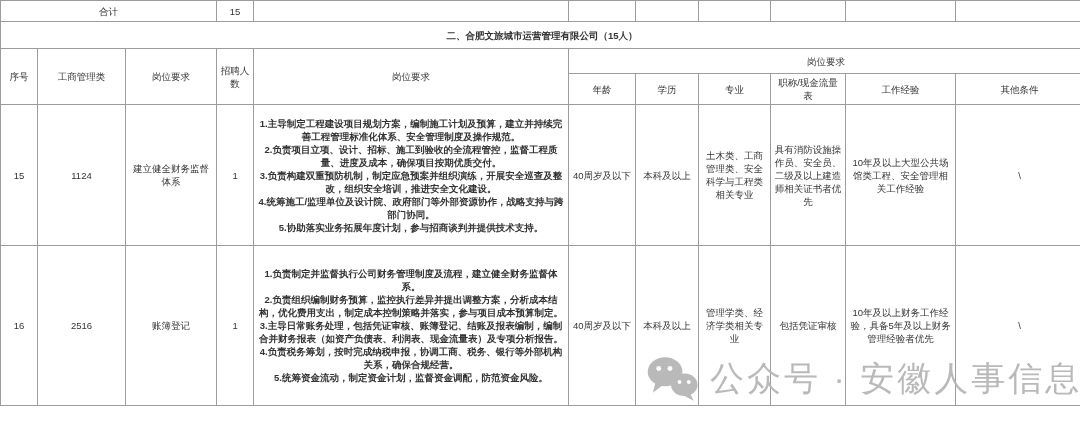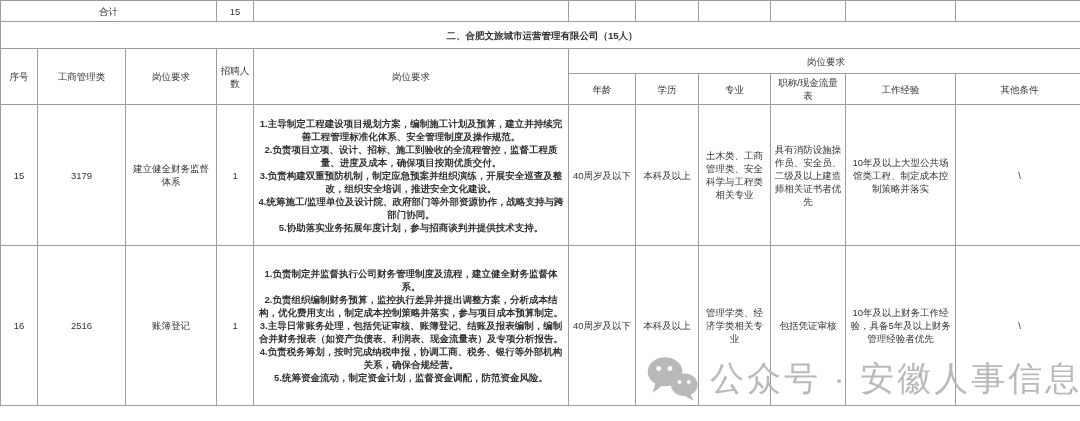--- a/index.html
+++ b/index.html
@@ -118,33 +118,33 @@
       <td>年龄</td>
       <td>学历</td>
       <td>专业</td>
       <td>职称/现金流量表</td>
       <td>工作经验</td>
       <td>其他条件</td>
     </tr>
 
     <tr class="r-job15">
       <td>15</td>
-      <td>3179</td>
+      <td>1124</td>
       <td>建立健全财务监督体系</td>
       <td>1</td>
       <td class="duties-cell">1.主导制定工程建设项目规划方案，编制施工计划及预算，建立并持续完善工程管理标准化体系、安全管理制度及操作规范。
 2.负责项目立项、设计、招标、施工到验收的全流程管控，监督工程质量、进度及成本，确保项目按期优质交付。
 3.负责构建双重预防机制，制定应急预案并组织演练，开展安全巡查及整改，组织安全培训，推进安全文化建设。
 4.统筹施工/监理单位及设计院、政府部门等外部资源协作，战略支持与跨部门协同。
 5.协助落实业务拓展年度计划，参与招商谈判并提供技术支持。</td>
       <td>40周岁及以下</td>
       <td>本科及以上</td>
       <td>土木类、工商管理类、安全科学与工程类相关专业</td>
       <td>具有消防设施操作员、安全员、二级及以上建造师相关证书者优先</td>
-      <td>10年及以上大型公共场馆类工程、制定成本控制策略并落实</td>
+      <td>10年及以上大型公共场馆类工程、安全管理相关工作经验</td>
       <td>\</td>
     </tr>
 
     <tr class="r-job16">
       <td>16</td>
       <td>2516</td>
       <td>账簿登记</td>
       <td>1</td>
       <td class="duties-cell">1.负责制定并监督执行公司财务管理制度及流程，建立健全财务监督体系。
 2.负责组织编制财务预算，监控执行差异并提出调整方案，分析成本结构，优化费用支出，制定成本控制策略并落实，参与项目成本预算制定。

